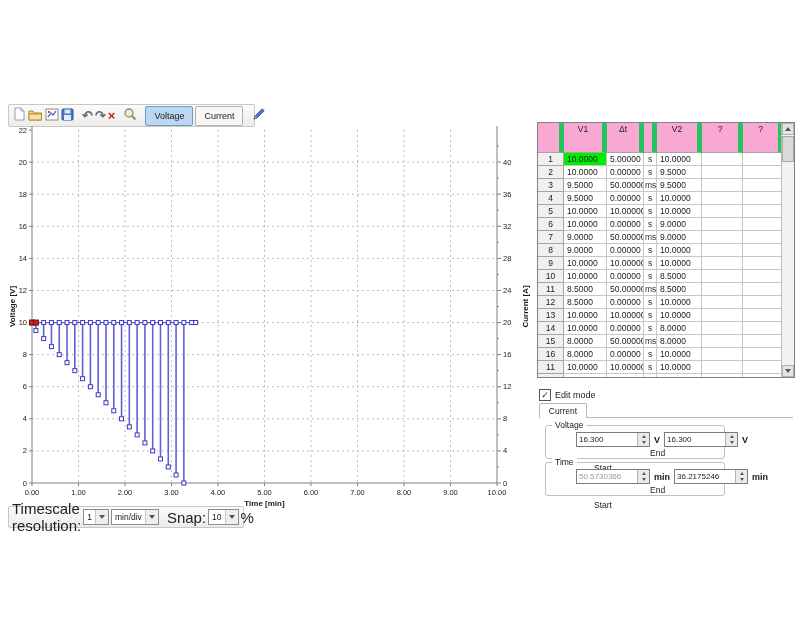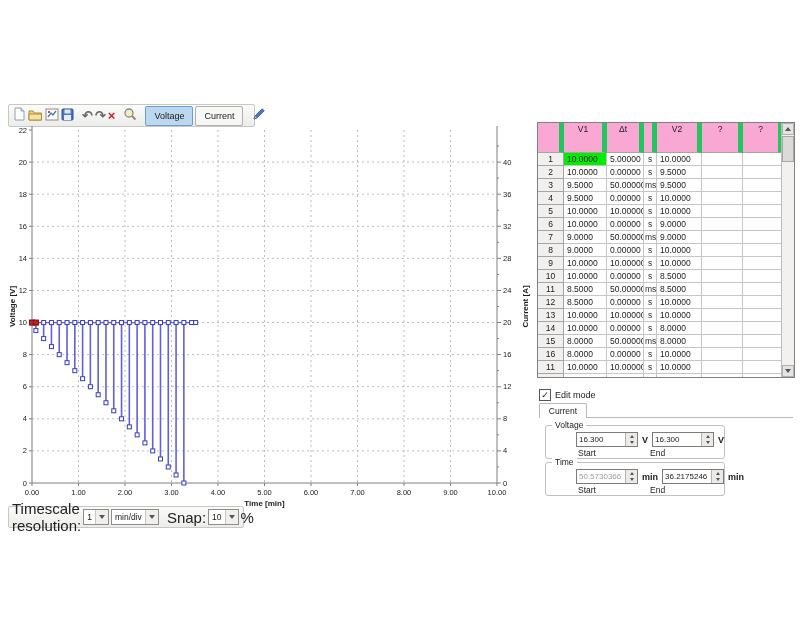--- a/index.html
+++ b/index.html
@@ -56,30 +56,30 @@
         font-size:9px;color:#222;line-height:1;}
   .tab{position:absolute;left:2px;top:14px;width:46px;height:14px;background:#fff;
        border:1px solid #b9b7b3;border-bottom:none;border-radius:2px 2px 0 0;
        display:flex;align-items:center;justify-content:center;font-size:8.5px;z-index:2;}
   .tabline{position:absolute;left:2px;top:28px;width:254px;border-top:1px solid #b9b7b3;}
   .grp{position:absolute;left:8px;width:180px;border:1px solid #c2c0bc;border-radius:3px;box-sizing:border-box;}
   .grp .legend{position:absolute;top:-6px;left:6px;background:#fff;padding:0 3px;font-size:8.5px;}
   .grp.voltage{top:36px;height:34px;}
   .grp.time{top:73px;height:34px;}
   .sprow{position:absolute;left:30px;top:6px;display:flex;align-items:center;gap:4px;}
-  .spin{display:inline-flex;width:62px;height:15px;border:1px solid #7d7b77;background:#fff;box-sizing:border-box;}
+  .spin{display:inline-flex;width:74px;height:15px;border:1px solid #7d7b77;background:#fff;box-sizing:border-box;}
   .spin .sv{flex:1;font-size:8px;padding:0 2px;line-height:13px;white-space:nowrap;overflow:hidden;}
   .spin .ud{width:11px;border-left:1px solid #b5b3af;background:#eceae8;display:flex;flex-direction:column;}
   .spin .ud div{flex:1;display:flex;align-items:center;justify-content:center;}
   .spin .ud .tri-u{border-bottom-width:3px;border-left-width:2.5px;border-right-width:2.5px;}
   .spin .ud .tri-d{border-top-width:3px;border-left-width:2.5px;border-right-width:2.5px;}
   .spin.dis .sv{color:#9c9a96;}
   .unitlab{font-weight:bold;font-size:9px;}
   .selab{position:absolute;top:22px;font-size:8.5px;color:#222;}
-  .selab.start{left:32px;}
+  .selab.start{left:48px;margin-top:15px;}
   .selab.end{left:104px;}
 
   svg text{font-family:"Liberation Sans",sans-serif;}
 </style>
 </head>
 <body>
 
 <div class="page">
   <div class="app">
 

